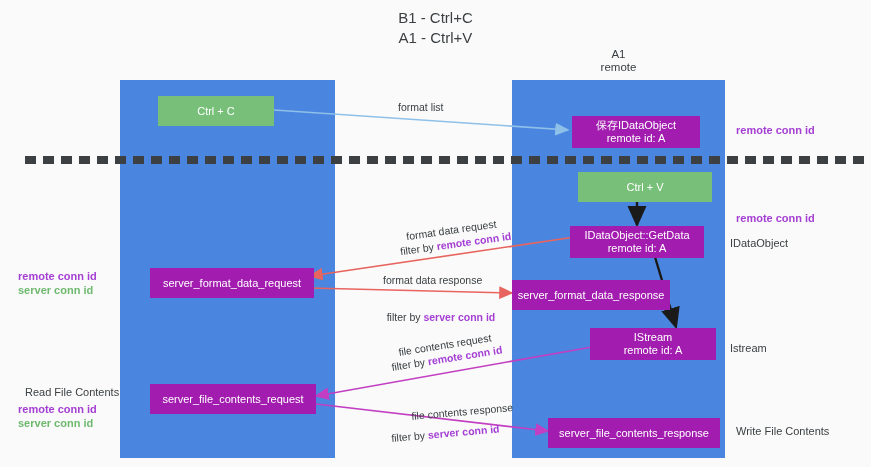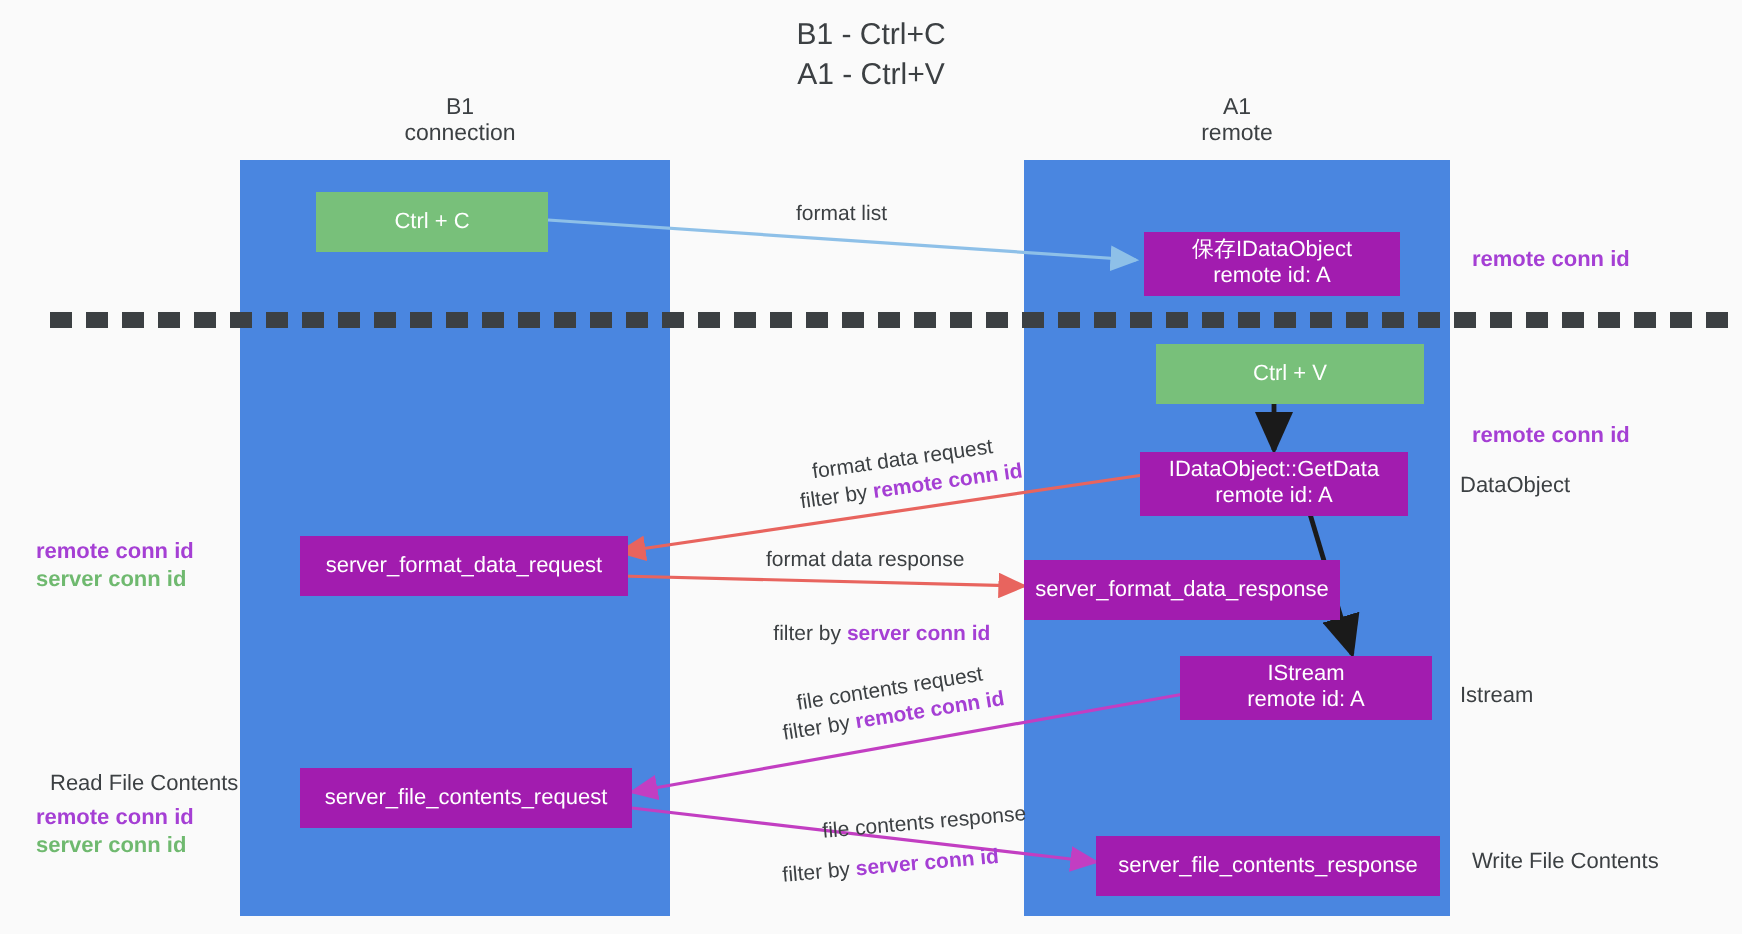--- a/index.html
+++ b/index.html
@@ -57,22 +57,20 @@
   }
 </style>
 </head>
 <body>
 
 <div id="stage">
 
   <div class="title">B1 - Ctrl+C
 A1 - Ctrl+V</div>
 
-  <div class="col-head" style="left:125px; top:48px; width:210px;">B1
-connection</div>
   <div class="col-head" style="left:512px; top:48px; width:213px;">A1
 remote</div>
 
   <div class="lane" style="left:120px; top:80px; width:215px; height:378px;"></div>
   <div class="lane" style="left:512px; top:80px; width:213px; height:378px;"></div>
 
   <svg class="overlay">
     <defs>
       <marker id="ah-blue" markerWidth="9" markerHeight="8" refX="8" refY="4" orient="auto">
         <path d="M0,0 L9,4 L0,8 z" fill="#8ec0e8"></path>
@@ -154,17 +152,17 @@
 
   <div class="side-label purple" style="left:18px; top:269px;">remote conn id</div>
   <div class="side-label green-t" style="left:18px; top:283px;">server conn id</div>
 
   <div class="side-label plain" style="left:25px; top:385px;">Read File Contents</div>
   <div class="side-label purple" style="left:18px; top:402px;">remote conn id</div>
   <div class="side-label green-t" style="left:18px; top:416px;">server conn id</div>
 
   <div class="side-label purple" style="left:736px; top:123px;">remote conn id</div>
   <div class="side-label purple" style="left:736px; top:211px;">remote conn id</div>
-  <div class="side-label plain" style="left:730px; top:236px;">DataObject</div>
+  <div class="side-label plain" style="left:730px; top:236px;">IDataObject</div>
   <div class="side-label plain" style="left:730px; top:341px;">Istream</div>
   <div class="side-label plain" style="left:736px; top:424px;">Write File Contents</div>
 
 </div>
 
 </body></html>

